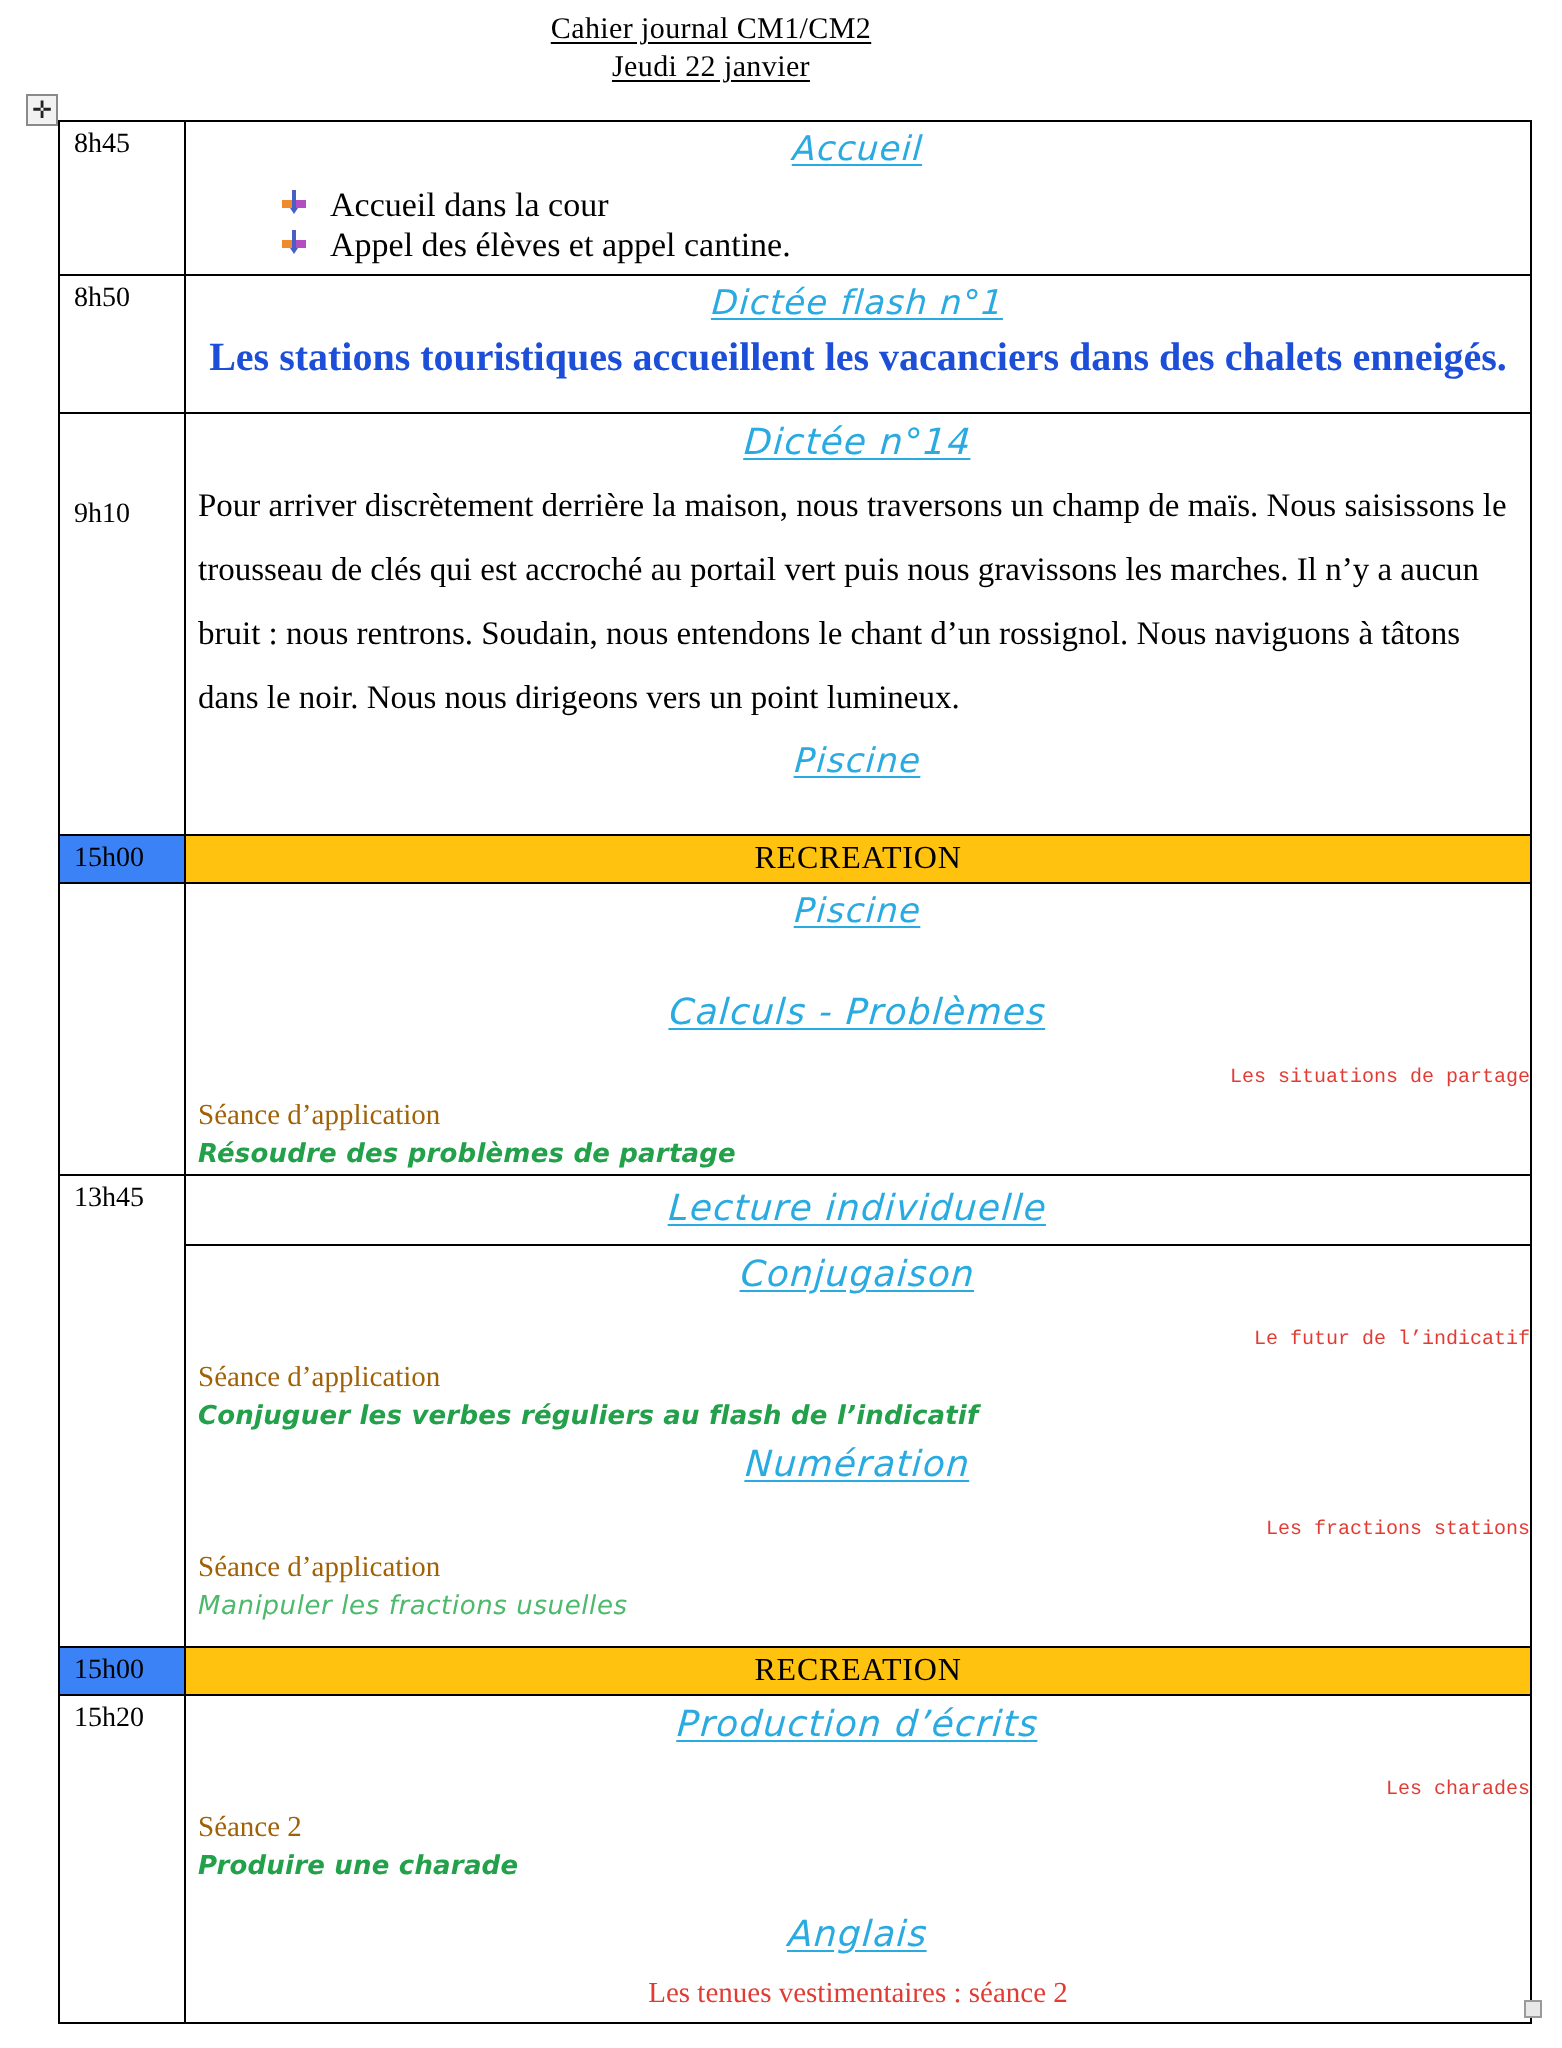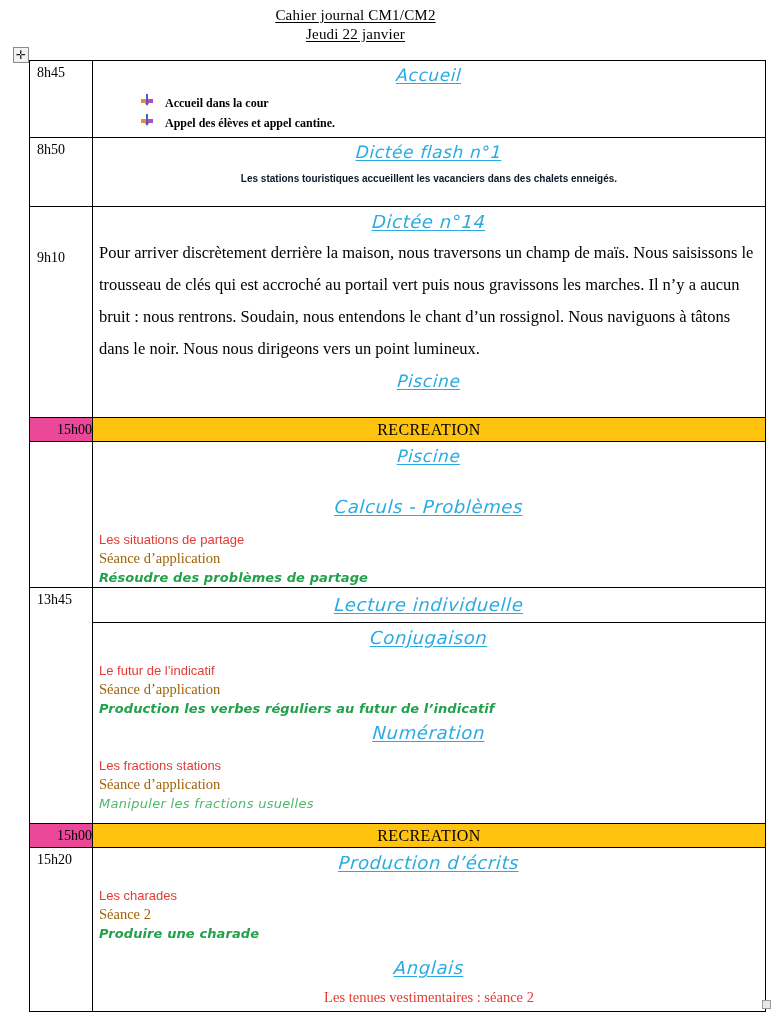--- a/index.html
+++ b/index.html
@@ -74,50 +74,51 @@
     letter-spacing:.6px;
     text-decoration:underline;
     text-underline-offset:2px;
     padding:3px 0 2px 0;
     transform:skewX(-4deg);
   }
   .h-script.big{font-size:18px;}
 
   .dictee-sentence{
     text-align:center;
-    color:#0f172a;
-    font-family:Liberation Sans, sans-serif;
+    color:#1d4ed8;
+    font-family:Liberation Serif, serif;
     font-weight:bold;
-    font-size:10px;line-height:22px;
+    font-size:20px;line-height:22px;
     padding:2px 10px 6px 10px;
   }
   .dictee-body{
     font-family:"Liberation Serif", serif;
     font-size:16.5px;line-height:32px;
     text-align:left;
     padding:2px 6px 2px 6px;
   }
 
   .bullets{list-style:none;margin:0;padding:4px 0 4px 48px;}
   .bullets li{
     font-family:"Liberation Serif", serif;
-    font-size:12px;line-height:20px;
-    position:relative;padding-left:24px;font-weight:bold;
+    font-size:17px;line-height:20px;
+    position:relative;padding-left:24px;
   }
   .bullets li .bul{
     position:absolute;left:0;top:1px;
     width:12px;height:14px;
     display:inline-block;
   }
 
   .obj-red{
     color:#e23b34;
-    font-family:Liberation Sans, sans-serif;
-    font-size:13px;line-height:19px;
+    font-family:Liberation Mono, monospace;
+    font-size:10px;line-height:19px;
     padding-left:6px;
+    text-align:right;
   }
   .seance{
     color:#a16207;
     font-family:"Liberation Serif", serif;
     font-size:14.5px;line-height:19px;
     padding-left:6px;
   }
   .goal-green{
     color:#22a04a;
     font-family:"DejaVu Sans", sans-serif;
@@ -143,22 +144,21 @@
 
   .banner{
     background:#ffc20e;
     text-align:center;
     font-family:"Liberation Serif", serif;
     font-size:16px;line-height:19px;
     padding:2px 0 2px 0;
     letter-spacing:.4px;
   }
   .banner-time{
-    background:#ec4899;
-    text-align:right;
+    background:#3b82f6;
   }
   .spacer-sm{height:10px;}
   .spacer-md{height:22px;}
 </style>
 </head>
 <body>
 
 <div class="page">
 
   <div class="title-block">
@@ -262,21 +262,21 @@
         </td>
         <td class="body-cell">
           <div class="inner">
             <div class="h-script big">Lecture individuelle</div>
           </div>
           <div class="sub">
             <div class="h-script big">Conjugaison</div>
             <div class="spacer-sm"></div>
             <div class="obj-red">Le futur de l’indicatif</div>
             <div class="seance">Séance d’application</div>
-            <div class="goal-green">Production les verbes réguliers au futur de l’indicatif</div>
+            <div class="goal-green">Conjuguer les verbes réguliers au flash de l’indicatif</div>
             <div class="h-script big">Numération</div>
             <div class="spacer-sm"></div>
             <div class="obj-red">Les fractions stations</div>
             <div class="seance">Séance d’application</div>
             <div class="goal-green light">Manipuler les fractions usuelles</div>
             <div class="spacer-sm"></div>
           </div>
         </td>
       </tr>
 

